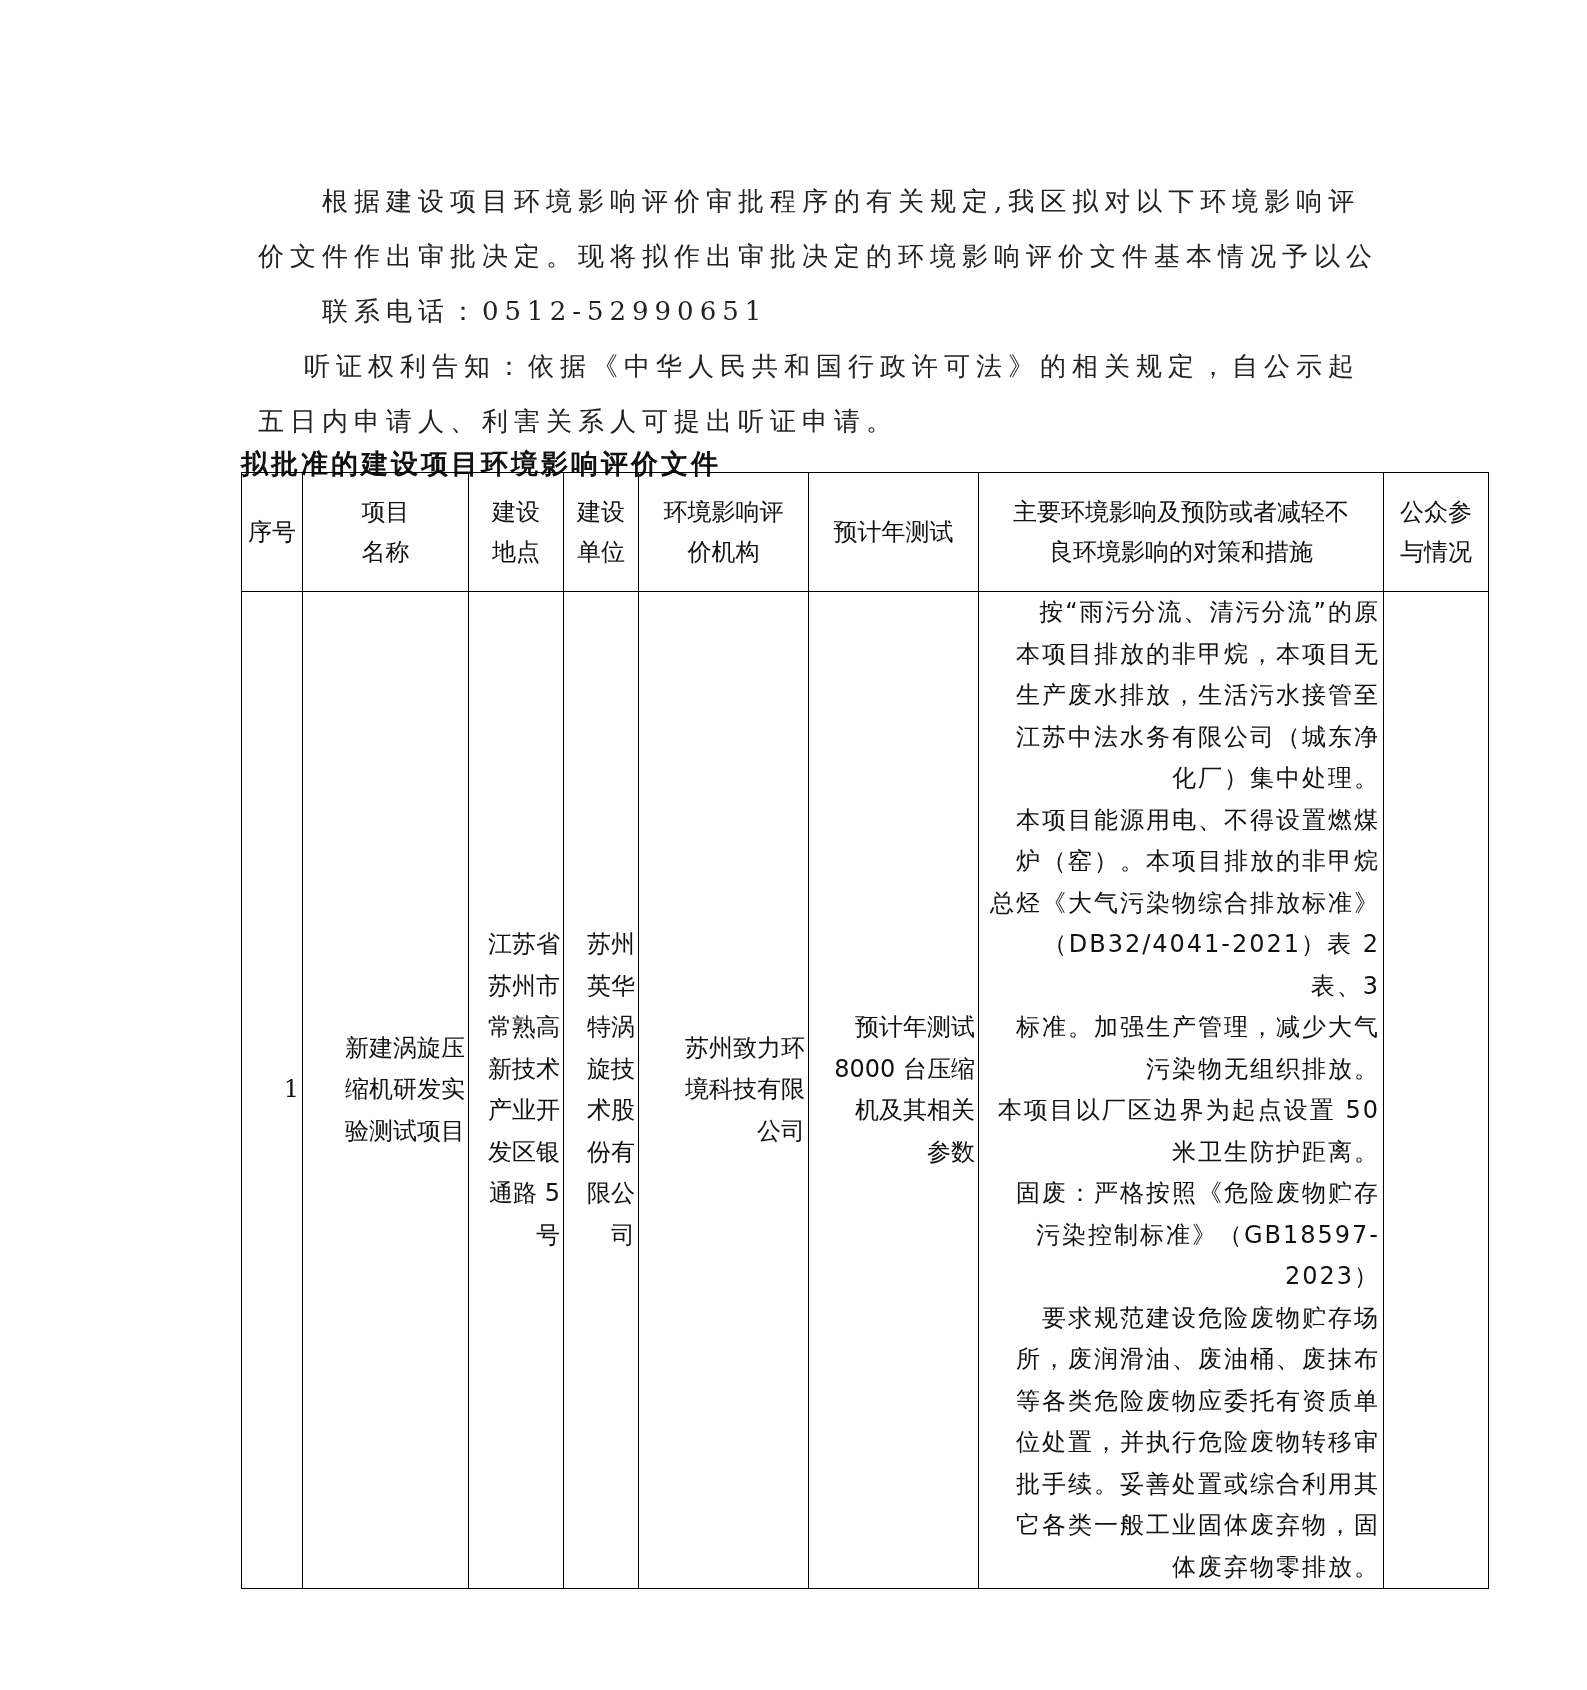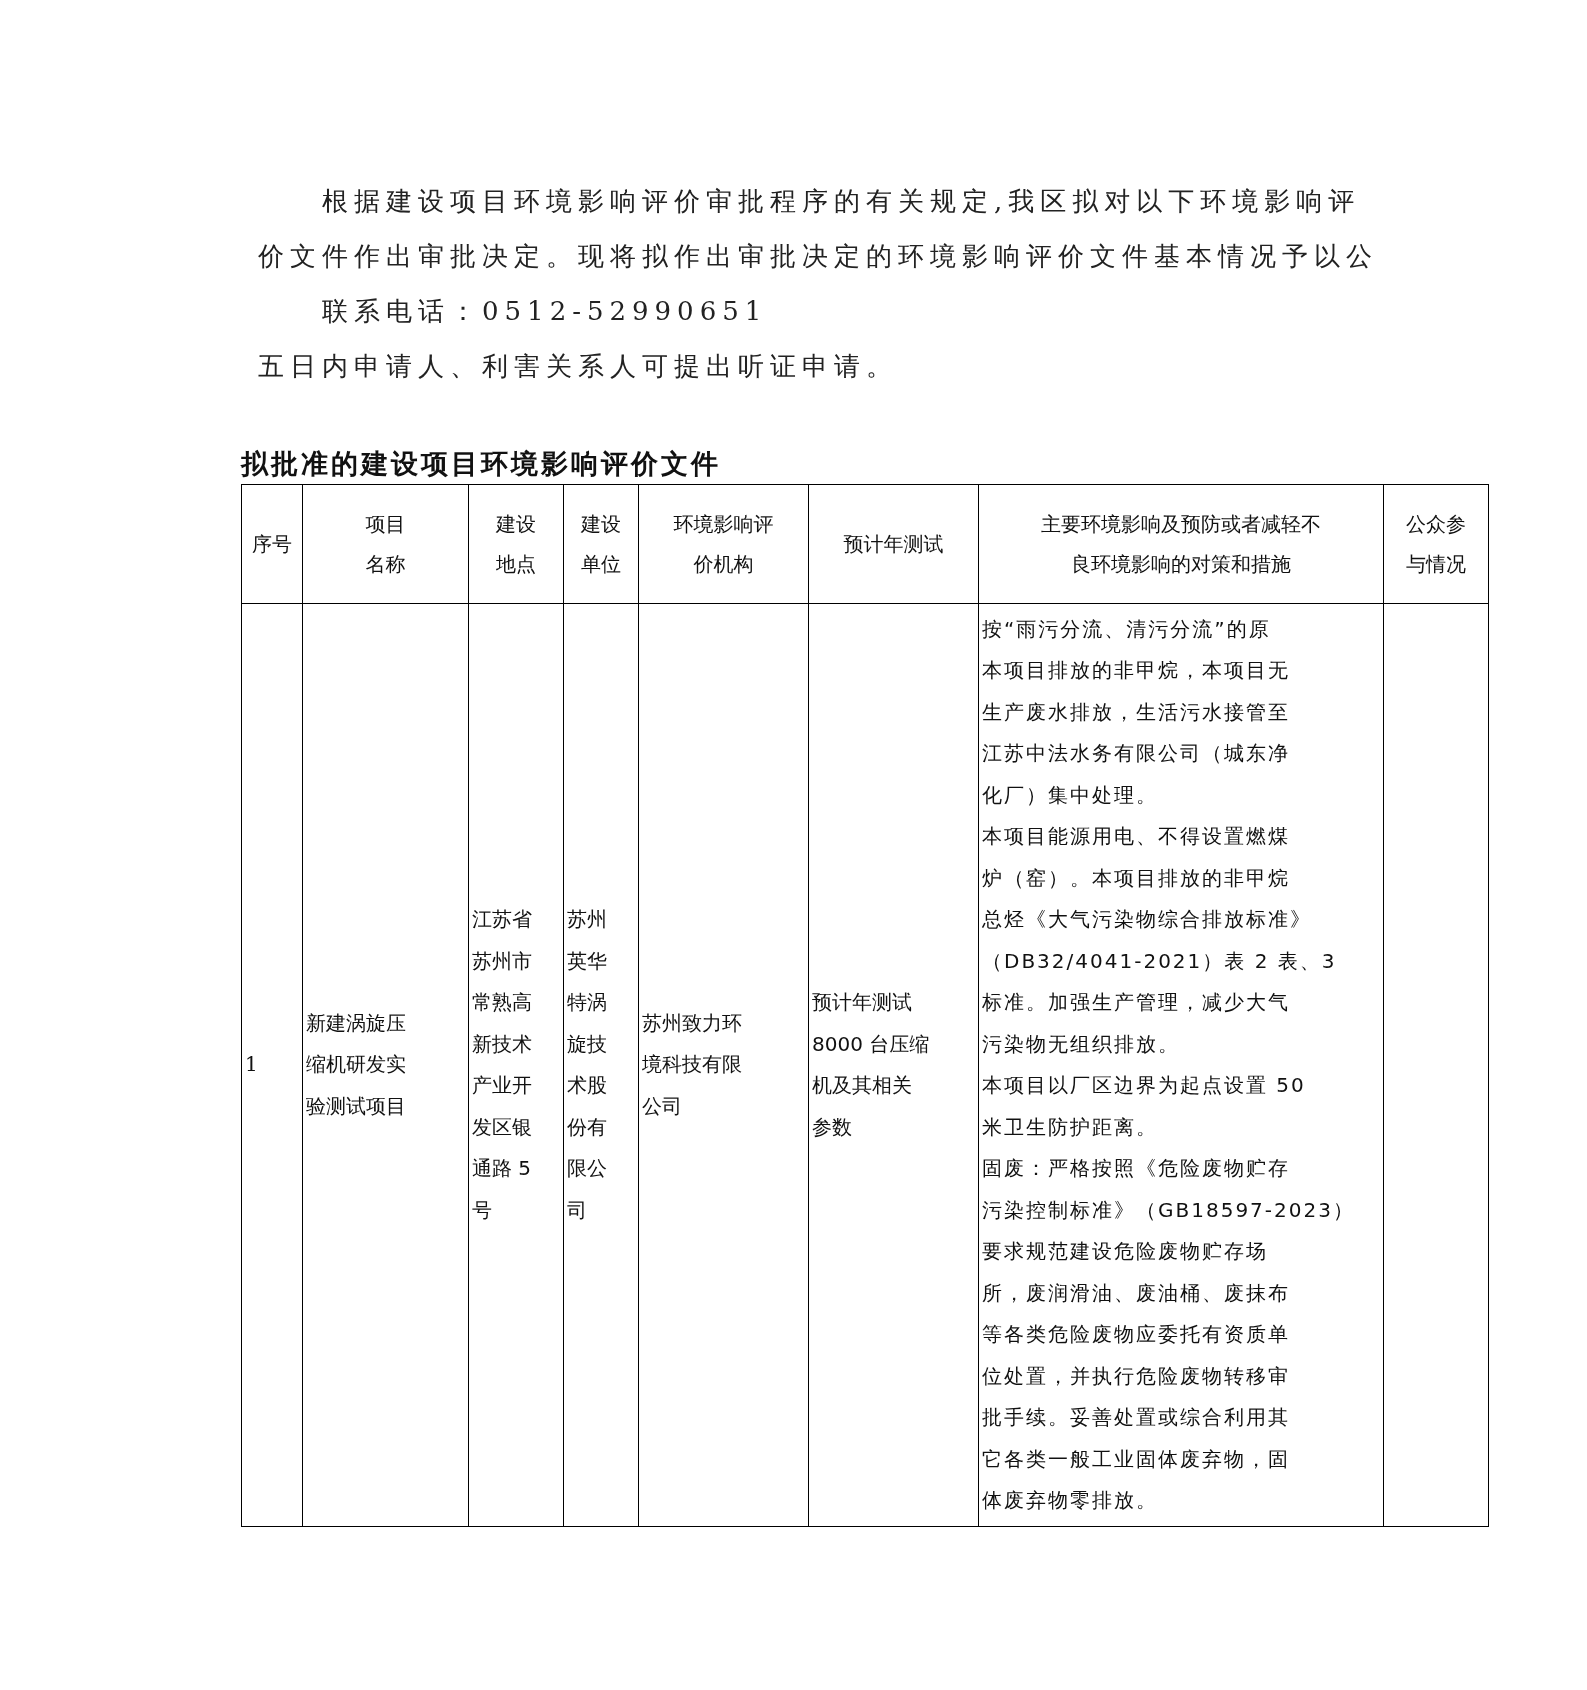--- a/index.html
+++ b/index.html
@@ -6,37 +6,38 @@
   body { width: 1587px; height: 1690px; position: relative; overflow: hidden;
          font-family: "DejaVu Serif", "Liberation Serif", serif; color: #111; }
   .para { position: absolute; left: 242px; width: 1105px; font-size: 26px;
           line-height: 39px; letter-spacing: 6px; color: #222; }
   .para p { margin: 16px; white-space: nowrap; }
   .indent { padding-left: 64px; }
   .indent-sm { padding-left: 46px; }
   .mail-gap { display: inline-block; width: 52px; }
   .title { position: absolute; left: 241px; width: 1247px; top: 446px; text-align: left;
            font-size: 27px; letter-spacing: 3px; font-family: "DejaVu Sans", sans-serif; color:#111;font-weight:bold; }
-  table.grid { position: absolute; left: 241px; top: 484px; border-collapse: collapse;
-               font-family: "DejaVu Sans", sans-serif; font-size: 20px; color: #111; table-layout: fixed; }
+  table.grid { position: absolute; left: 241px; top: 472px; border-collapse: collapse;
+               font-family: "DejaVu Sans", sans-serif; font-size: 24px; color: #111; table-layout: fixed; }
   table.grid th, table.grid td { border: 1.5px solid #000; padding: 0 3px; vertical-align: middle; }
   table.grid th { font-weight: normal; height: 118px; line-height: 40px; text-align: center; }
-  table.grid td { height: 922px; line-height: 41.5px; text-align: left; }
+  table.grid td { height: 922px; line-height: 41.5px; text-align: right; }
   td.measures { text-align: left; vertical-align: top; padding: 2px 4px 0 5px; letter-spacing: 2px; }
   td.measures p { margin: 0; }
   th.h-left { text-align: left; padding-left: 4px; }
   .num { font-family: "DejaVu Serif", serif; }
 </style>
 </head>
 <body>
 
 <div class="para" style="top:166px;">
   <p class="indent">根据建设项目环境影响评价审批程序的有关规定,我区拟对以下环境影响评</p>
   <p>价文件作出审批决定。现将拟作出审批决定的环境影响评价文件基本情况予以公</p>
   <p class="indent"><span>联系电话：</span><span>0512-52990651</span></p>
+  <p class="indent-sm">听证权利告知：依据《中华人民共和国行政许可法》的相关规定，自公示起</p>
   <p>五日内申请人、利害关系人可提出听证申请。</p>
 </div>
 
 <div class="title">拟批准的建设项目环境影响评价文件</div>
 
 <table class="grid">
   <colgroup>
     <col style="width:61px">
       <col style="width:166px">
       <col style="width:95px">

